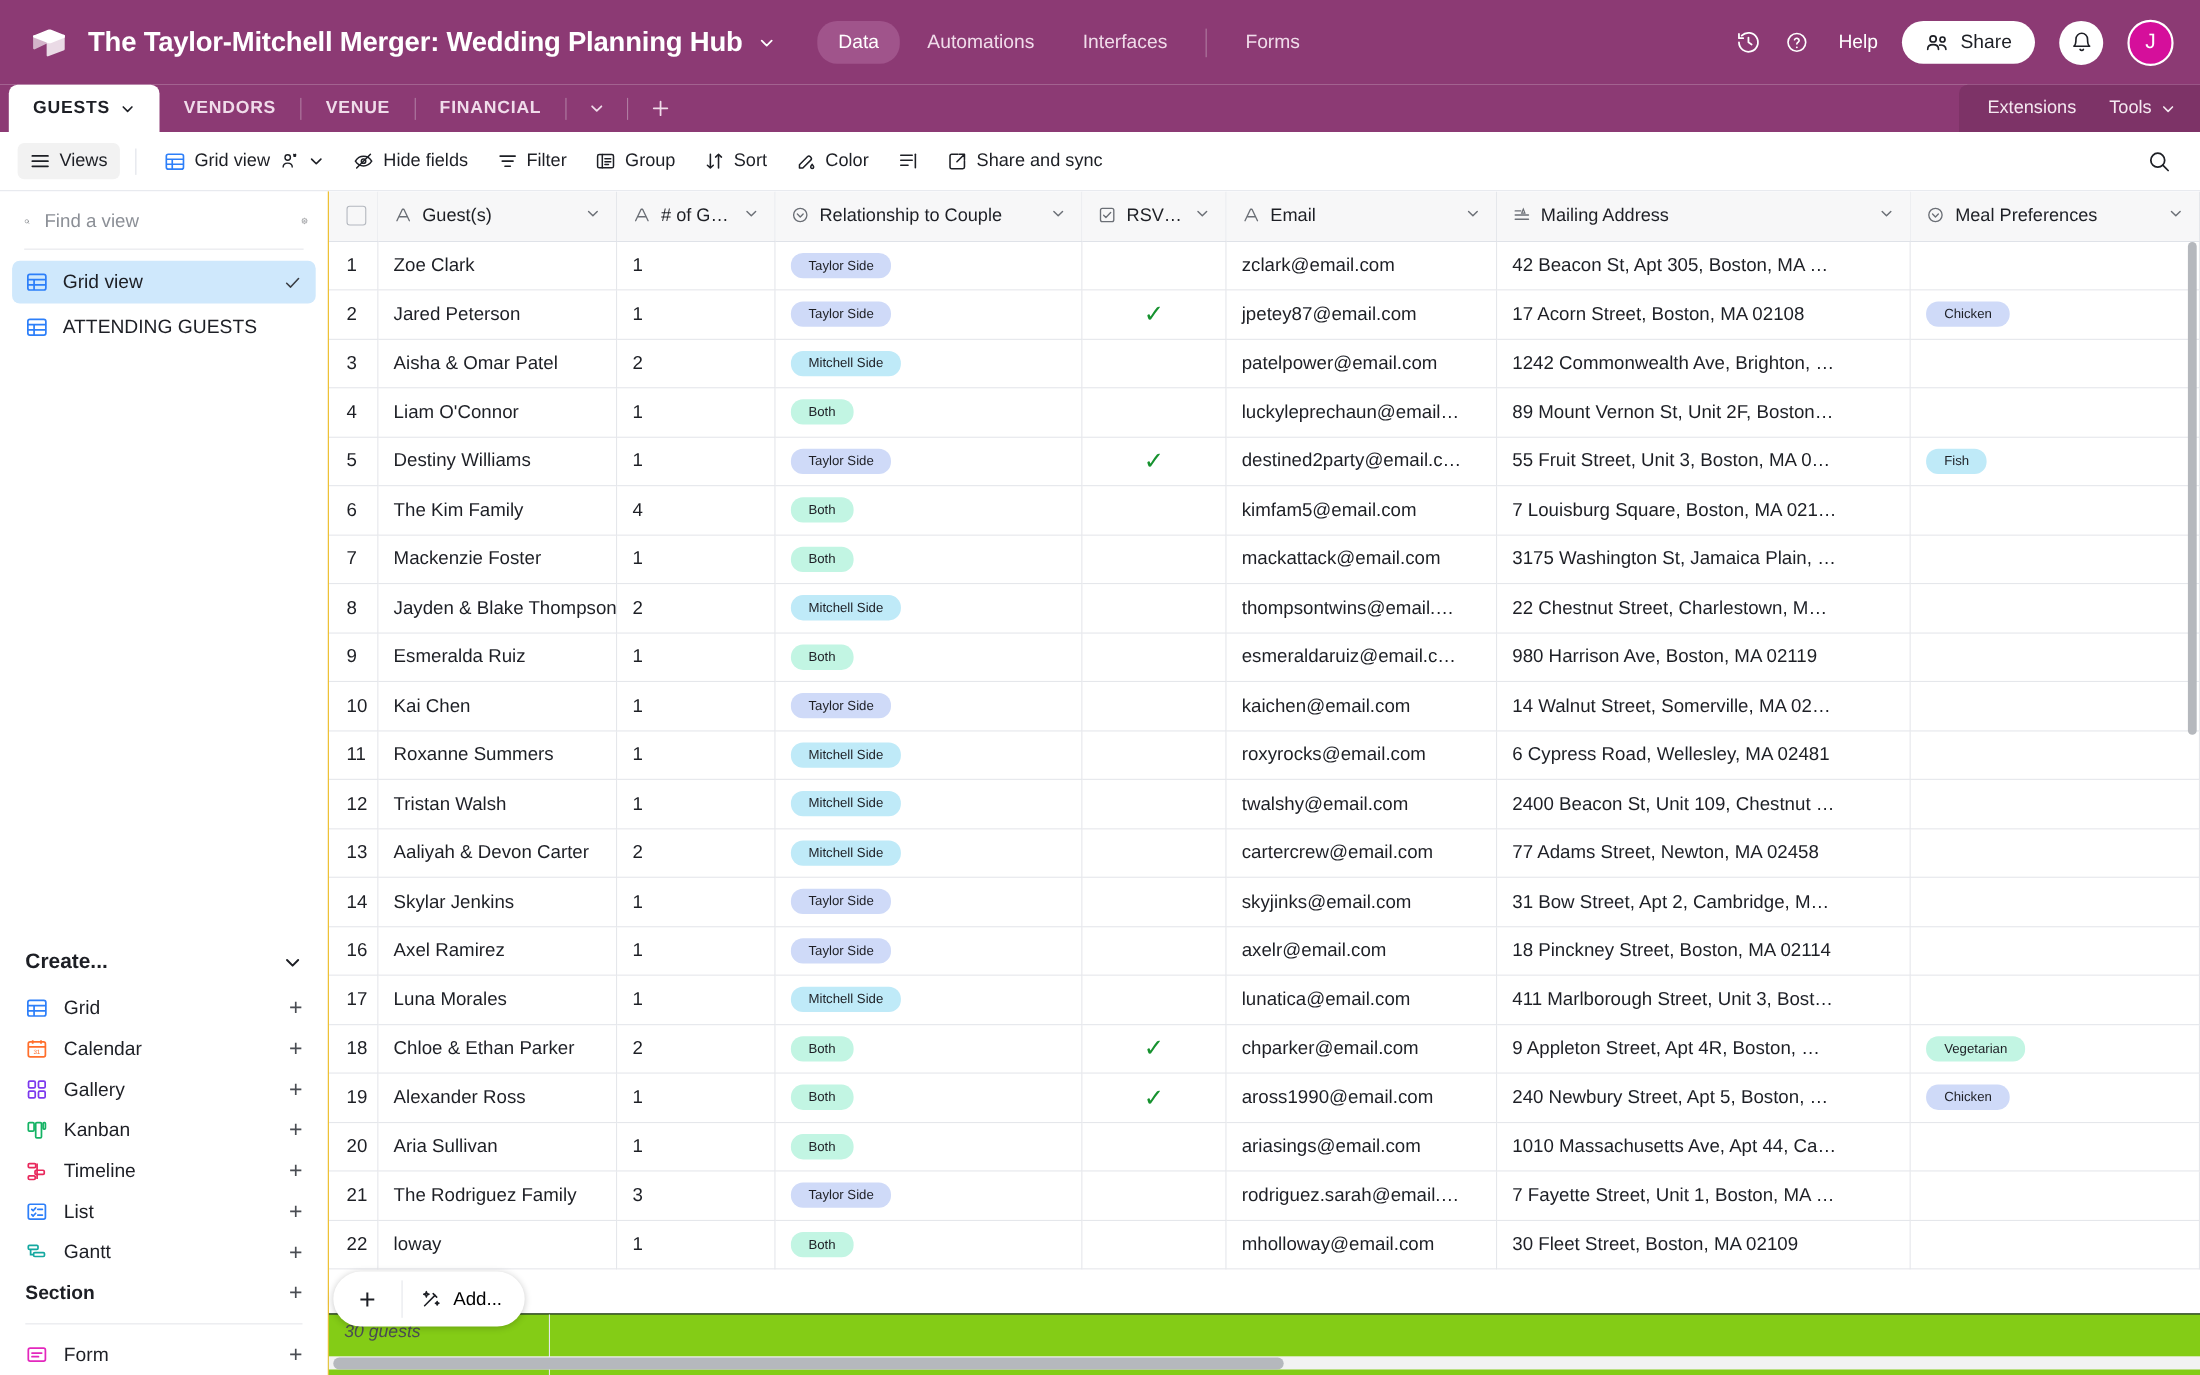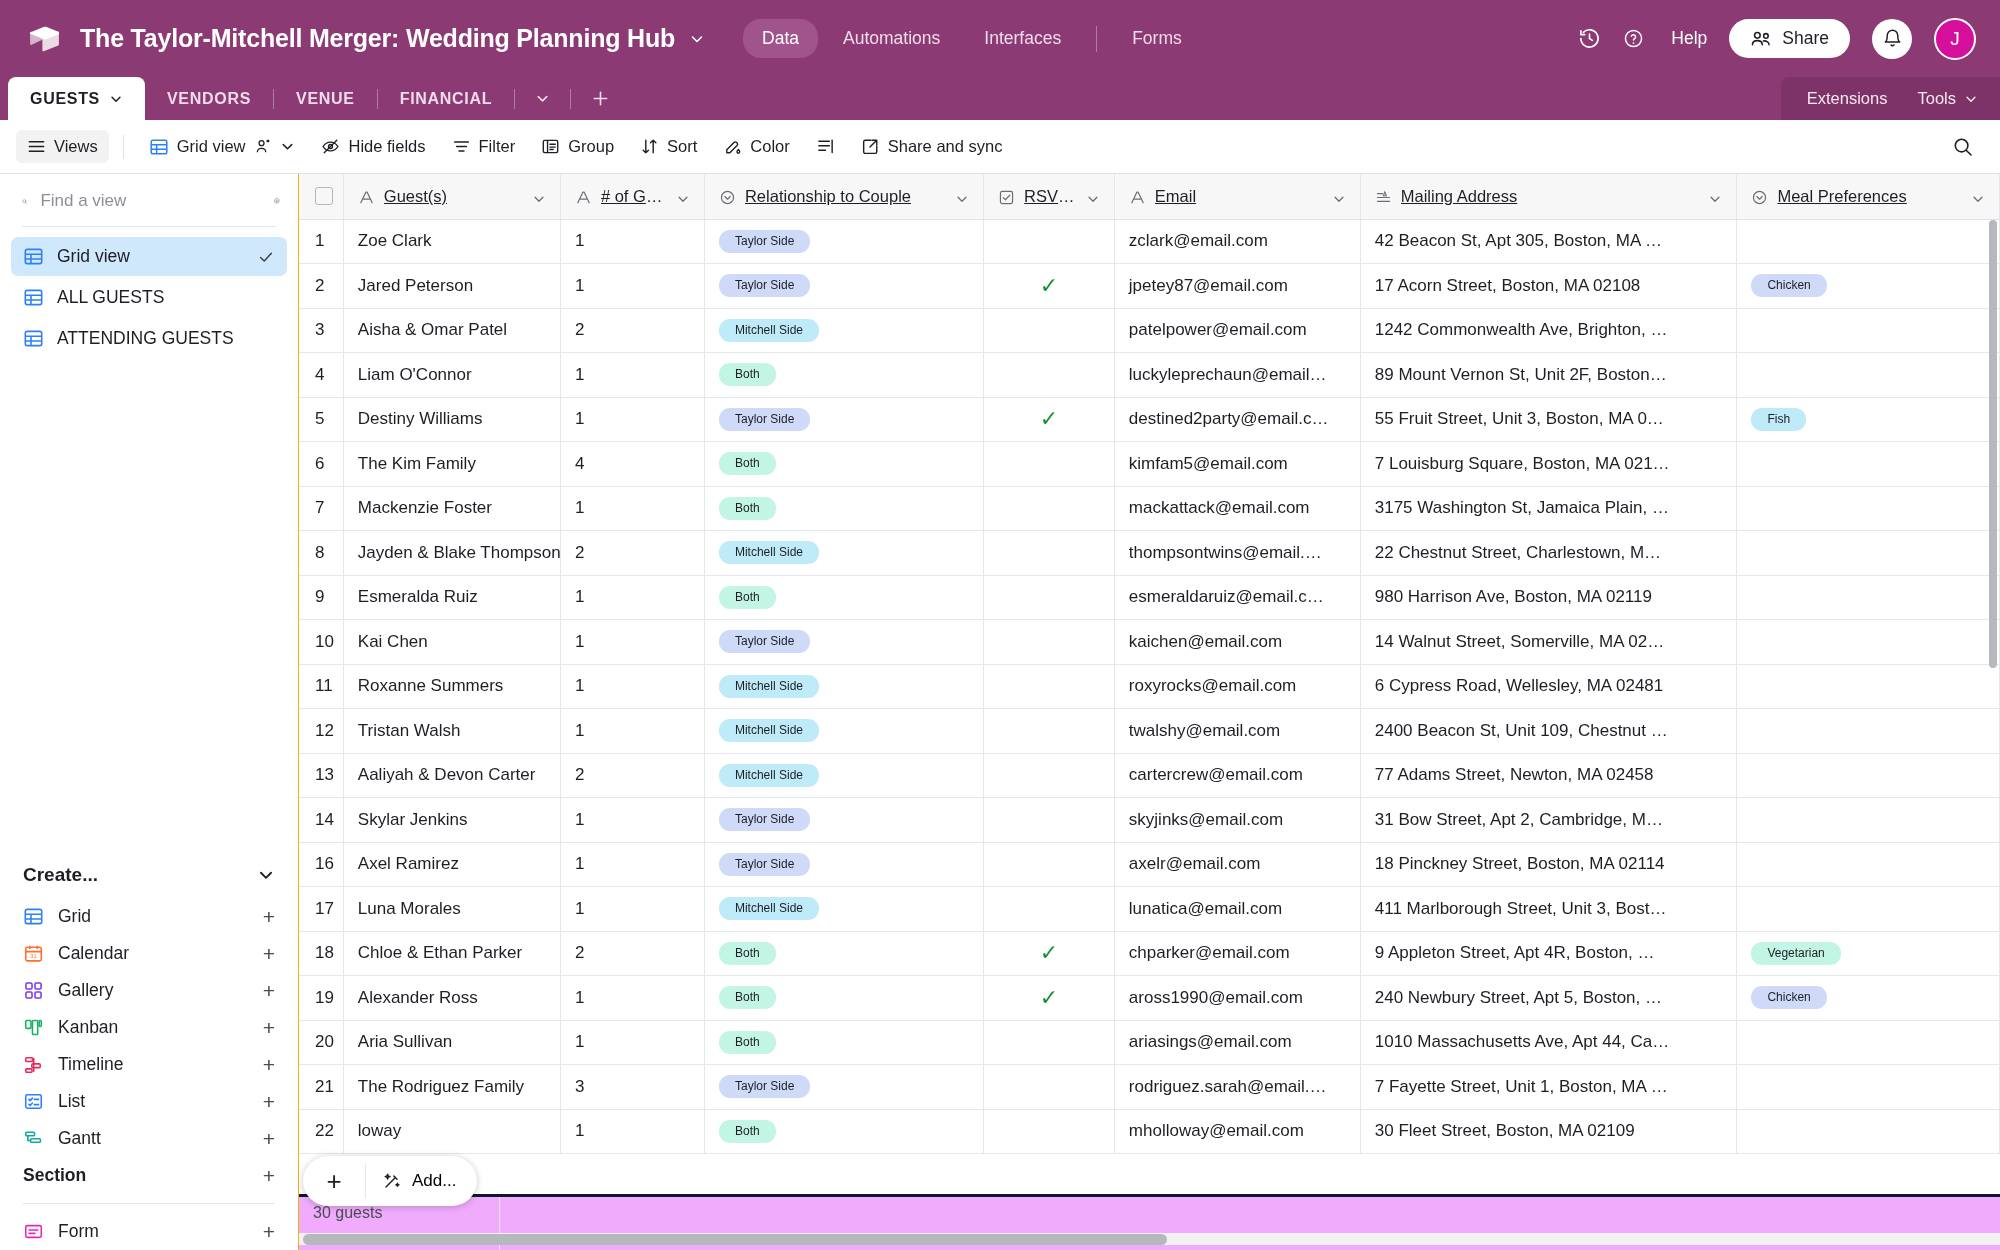--- a/index.html
+++ b/index.html
@@ -120,21 +120,21 @@
   table.grid { border-collapse: collapse; table-layout: fixed; width: 1701px; }
   table.grid th, table.grid td {
     border-right: 1px solid #e5e7eb; border-bottom: 1px solid #e5e7eb;
     height: 44.5px; padding: 0 14px; text-align: left; font-weight: normal;
     font-size: 17px; color: #1d1f25; overflow: hidden; white-space: nowrap;
   }
   table.grid thead th {
     background: #f7f7f8; height: 45px; font-size: 16.5px; color: #1d1f25;
     border-bottom: 1px solid #dfe2e8; position: sticky; top: 0;
   }
-  .th-inner { display: flex; align-items: flex-end; gap: 9px; width: 100%; text-decoration: underline; }
+  .th-inner { display: flex; align-items: flex-start; gap: 9px; width: 100%; }
   .th-label { flex: 1; overflow: hidden; text-overflow: ellipsis; }
   .col-check { width: 40px; padding: 0 0 0 16px !important; }
   .col-name { width: 196px; }
   .col-num  { width: 130px; }
   .col-rel  { width: 252px; }
   .col-rsvp { width: 118px; }
   .col-email{ width: 222px; }
   .col-addr { width: 340px; }
   .col-meal { width: 237px; }
   .rownum { color: #8b8f96; font-size: 15.5px; }
@@ -161,22 +161,23 @@
     position: absolute; left: 4px; bottom: 44px; display: flex; align-items: center;
     background: #fff; border-radius: 26px; box-shadow: 0 1px 7px rgba(0,0,0,0.22);
     height: 50px; z-index: 6;
   }
   .addrow-plus { width: 62px; display: flex; align-items: center; justify-content: center; font-size: 26px; color: #1d1f25; cursor: pointer; }
   .addrow-sep { width: 1px; height: 34px; background: #e5e7eb; }
   .addrow-ai { display: flex; align-items: center; gap: 10px; padding: 0 21px 0 16px; font-size: 17px; cursor: pointer; }
 
   
   .gridfooter {
-    height: 56px; flex: 0 0 56px; background: #f0abfc; border-top: 3px solid #0f172a;
+    height: 56px; flex: 0 0 56px; background: #84cc16; border-top: 1px solid #0f172a;
     position: relative;
+    font-style: italic;
   }
   .footer-count { position: absolute; left: 14px; top: 7px; font-size: 16px; color: #4a4d53; }
   .footer-vline { position: absolute; left: 200px; top: 0; width: 1px; height: 56px; background: #e5e7eb; }
   .hscroll-track {
     position: absolute; left: 0; right: 0; bottom: 5px; height: 12px; background: #f2f2f2;
   }
   .hscroll-thumb {
     position: absolute; left: 4px; top: 1px; width: 864px; height: 11px; border-radius: 6px; background: #b5b8bd; cursor: pointer;
   }
   .vscroll-track {
@@ -387,27 +388,20 @@
       <div class="views-list">
         <div class="view-item active">
           <svg width="21" height="21" viewBox="0 0 20 20" fill="none" stroke="#2d7ff9" stroke-width="1.5">
               <rect x="2.2" y="3.2" width="15.6" height="13.6" rx="1.8"></rect>
               <path d="M2.2 7.8h15.6M7.6 7.8v9M2.2 12.3h15.6"></path>
             </svg>
           <span class="vi-label">Grid view</span>
           <svg width="18" height="18" viewBox="0 0 20 20">
               <path d="M4 10.6 8 14.4l8-8.6" stroke="#3a3d43" stroke-width="1.6" fill="none" stroke-linecap="round" stroke-linejoin="round"></path>
             </svg>
-        </div>
-        <div class="view-item">
-          <svg width="21" height="21" viewBox="0 0 20 20" fill="none" stroke="#2d7ff9" stroke-width="1.5">
-              <rect x="2.2" y="3.2" width="15.6" height="13.6" rx="1.8"></rect>
-              <path d="M2.2 7.8h15.6M7.6 7.8v9M2.2 12.3h15.6"></path>
-            </svg>
-          <span class="vi-label">ALL GUESTS</span>
         </div>
         <div class="view-item">
           <svg width="21" height="21" viewBox="0 0 20 20" fill="none" stroke="#2d7ff9" stroke-width="1.5">
               <rect x="2.2" y="3.2" width="15.6" height="13.6" rx="1.8"></rect>
               <path d="M2.2 7.8h15.6M7.6 7.8v9M2.2 12.3h15.6"></path>
             </svg>
           <span class="vi-label">ATTENDING GUESTS</span>
         </div>
       </div>
 

